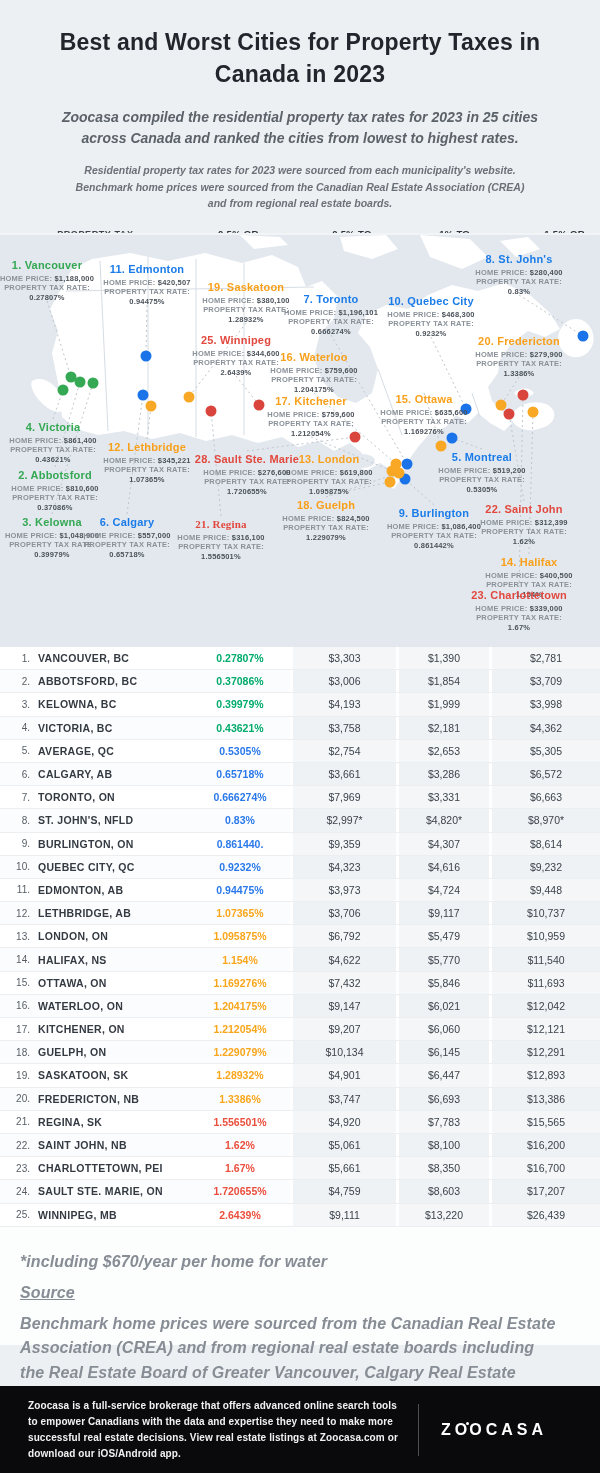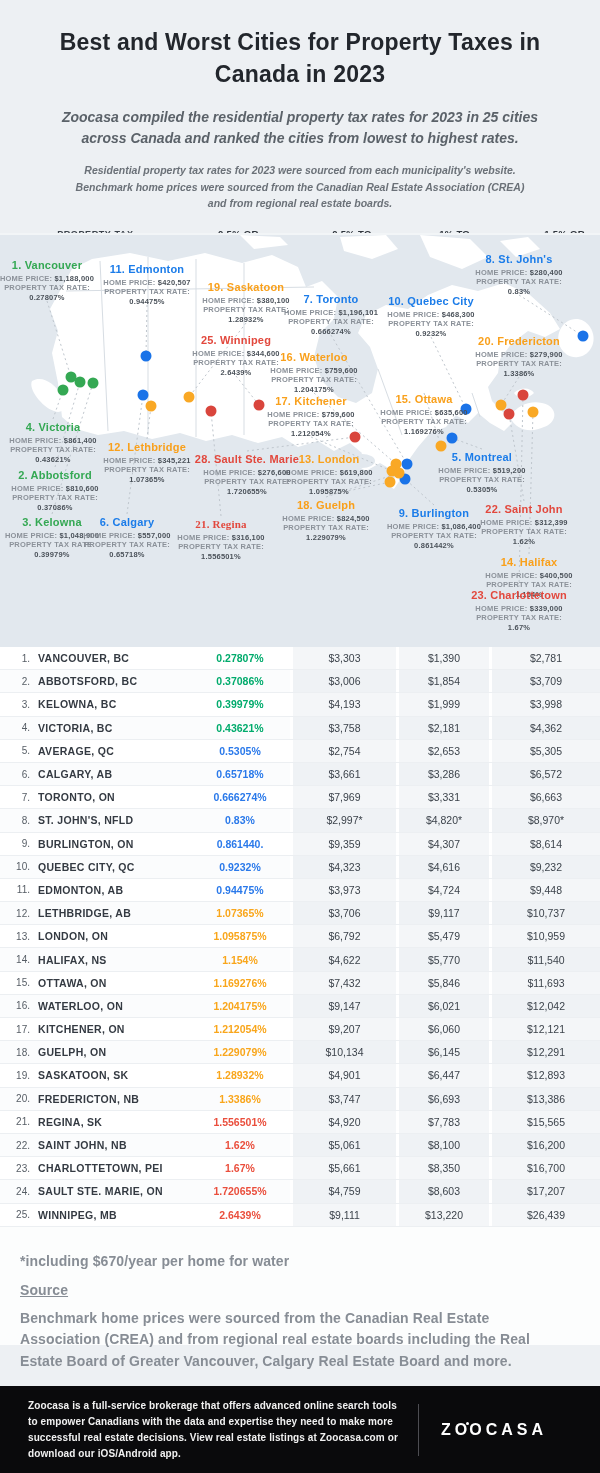--- a/index.html
+++ b/index.html
@@ -40,21 +40,21 @@
   .trow{height:22.2px;background:#fff;border-bottom:1px solid #eceff2;align-items:center;}
   .trow:nth-child(even){background:#fbfcfd;}
   .c-rank{font-size:10px;color:#565d65;text-align:right;padding-right:6px;}
   .c-city{font-size:10.5px;color:#343a42;letter-spacing:.3px;padding-left:2px;font-weight:bold;}
   .c-rate{font-size:10.5px;font-weight:800;text-align:center;}
   .c-band{align-self:stretch;display:flex;align-items:center;justify-content:center;background:#f4f6f8;border-left:3px solid #fff;font-size:10.5px;color:#3c434b;}
   .trow:nth-child(even) .c-band{background:#eff2f5;}
 
   
   .footnotes{background:#fcfdfd;padding:20px 0 0 20px;height:98px;}
-  .fn{font-size:14px;color:#878d95;font-weight:700;letter-spacing:.1px;}
+  .fn{font-size:16px;color:#878d95;font-style:italic;font-weight:700;letter-spacing:.1px;}
   .fn-ast{margin:6px 0 0;}
   .fn-src{margin:13px 0 0;text-decoration:underline;}
   .fn-p1{margin:10px 0 0;width:540px;line-height:1.55;}
   .fn-p2{margin:13px 0 0;width:540px;line-height:1.55;}
 
   
   .footer{position:absolute;left:0;bottom:0;width:600px;height:87px;background:#0a0a0c;display:flex;align-items:center;}
   .footer-text{width:372px;margin-left:28px;font-size:10px;line-height:1.6;color:#f1f1f1;font-weight:700;letter-spacing:.1px;}
   .footer-divider{width:1px;height:52px;background:#4d4d52;margin:0 22px 0 18px;}
   .footer-logo{color:#ffffff;font-size:16px;font-weight:800;letter-spacing:4px;white-space:nowrap;}

